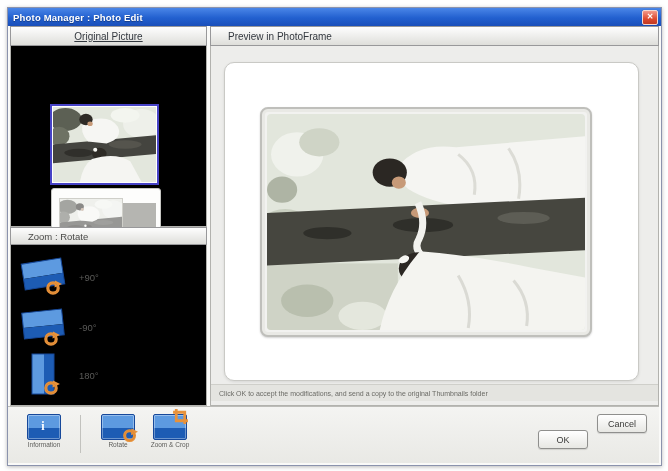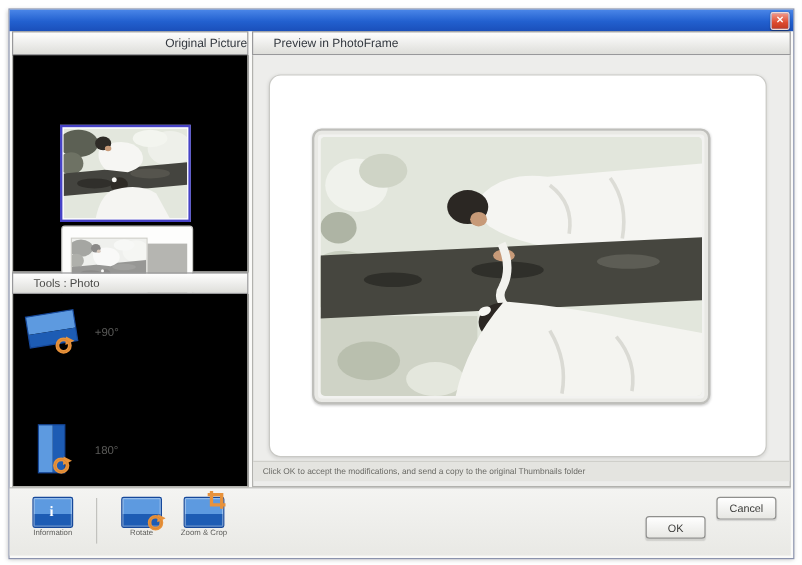--- a/index.html
+++ b/index.html
@@ -23,21 +23,21 @@
     background:linear-gradient(#f4a violet,#d8402a); background:linear-gradient(#f2998a,#dd4a2f 60%,#c23a22);
     border:1px solid #f3d9d2; border-radius:2px; color:#fff; font-size:8px; line-height:12px;
     text-align:center; font-weight:bold; cursor:default; box-shadow:0 0 1px rgba(0,0,0,.4);
   }
   .panel-header {
     position:absolute; box-sizing:border-box; height:20px;
     background:linear-gradient(#fefefe,#dededa);
     border:1px solid #98989a; color:#33383f; font-size:10px;
     display:flex; align-items:center;
   }
-  .ph-center { justify-content:flex-end; }
+  .ph-center { justify-content:center;text-decoration:underline; }
   .ph-left { padding-left:17px; }
   .subpanel { position:absolute; box-sizing:border-box; background:#000000; border:1px solid #b2b2ae; border-top:none; }
   .thumb1 {
     position:absolute; left:39px; top:58px; width:109px; height:81px;
     border:2px solid #4743c6; background:#fff; box-sizing:border-box; padding:1px; cursor:pointer;
   }
   .thumb1 svg { width:100%; height:100%; display:block; }
   .thumb2 {
     position:absolute; left:40px; top:142px; width:108px; height:72px;
     background:#fdfdfc; border:1px solid #c6c6c2; border-radius:3px; box-shadow:0 1px 2px rgba(0,0,0,.12);
@@ -143,20 +143,21 @@
       <g id="cropGlyph">
         <path d="M4,1 L4,12 L15,12" fill="none" stroke="#e8923b" stroke-width="2.6"></path>
         <path d="M1,4 L12,4 L12,15" fill="none" stroke="#e8923b" stroke-width="2.6"></path>
       </g>
     </defs>
   </svg>
 
   <div class="window">
 
     <div class="titlebar">
+      <span class="title">Photo Manager : Photo Edit</span>
       <div class="close-btn">✕</div>
     </div>
 
     <div class="panel-header ph-center" style="left:2px; top:18px; width:197px;">
       <span>Original Picture</span>
     </div>
 
     <div class="subpanel" style="left:2px; top:38px; width:197px; height:181px;">
       <div class="thumb1">
         <svg viewBox="0 0 100 72" preserveAspectRatio="none">
@@ -167,39 +168,52 @@
         <div class="thumb2-photo">
           <svg viewBox="0 0 100 72" preserveAspectRatio="none">
               <use href="#photoSceneA"></use>
             </svg>
         </div>
         <div class="thumb2-gray"></div>
       </div>
     </div>
 
     <div class="panel-header ph-left" style="left:2px; top:219px; width:197px; height:18px;">
-      <span class="tools-header-text">Tools : Photo</span>
+      <span class="tools-header-text">Zoom : Rotate</span>
     </div>
 
     <div class="subpanel" style="left:2px; top:237px; width:197px; height:161px;">
 
       <div class="tool-row" style="top:8px;">
         <div class="tool-icon">
           <svg width="50" height="46" viewBox="0 0 50 46">
             <g transform="rotate(-9 24 20)">
               <rect x="4" y="7" width="40" height="15" fill="#5d9ae0"></rect>
               <rect x="4" y="22" width="40" height="11" fill="#1d5cb4"></rect>
               <rect x="4" y="7" width="40" height="26" fill="none" stroke="#16489a" stroke-width="1"></rect>
             </g>
             <use href="#rotArrow" x="26" y="26"></use>
           </svg>
         </div>
         <span class="tool-label">+90°</span>
       </div>
 
+      <div class="tool-row" style="top:58px;">
+        <div class="tool-icon">
+          <svg width="50" height="46" viewBox="0 0 50 46">
+            <g transform="rotate(-6 24 20)">
+              <rect x="4" y="7" width="40" height="15" fill="#5d9ae0"></rect>
+              <rect x="4" y="22" width="40" height="11" fill="#1d5cb4"></rect>
+              <rect x="4" y="7" width="40" height="26" fill="none" stroke="#16489a" stroke-width="1"></rect>
+            </g>
+            <use href="#rotArrow" x="24" y="27"></use>
+          </svg>
+        </div>
+        <span class="tool-label">-90°</span>
+      </div>
 
       <div class="tool-row" style="top:106px;">
         <div class="tool-icon">
           <svg width="50" height="46" viewBox="0 0 50 46">
             <rect x="13" y="2" width="12" height="40" fill="#5d9ae0"></rect>
             <rect x="25" y="2" width="10" height="40" fill="#1d5cb4"></rect>
             <rect x="13" y="2" width="22" height="40" fill="none" stroke="#16489a" stroke-width="1"></rect>
             <use href="#rotArrow" x="24" y="28"></use>
           </svg>
         </div>

